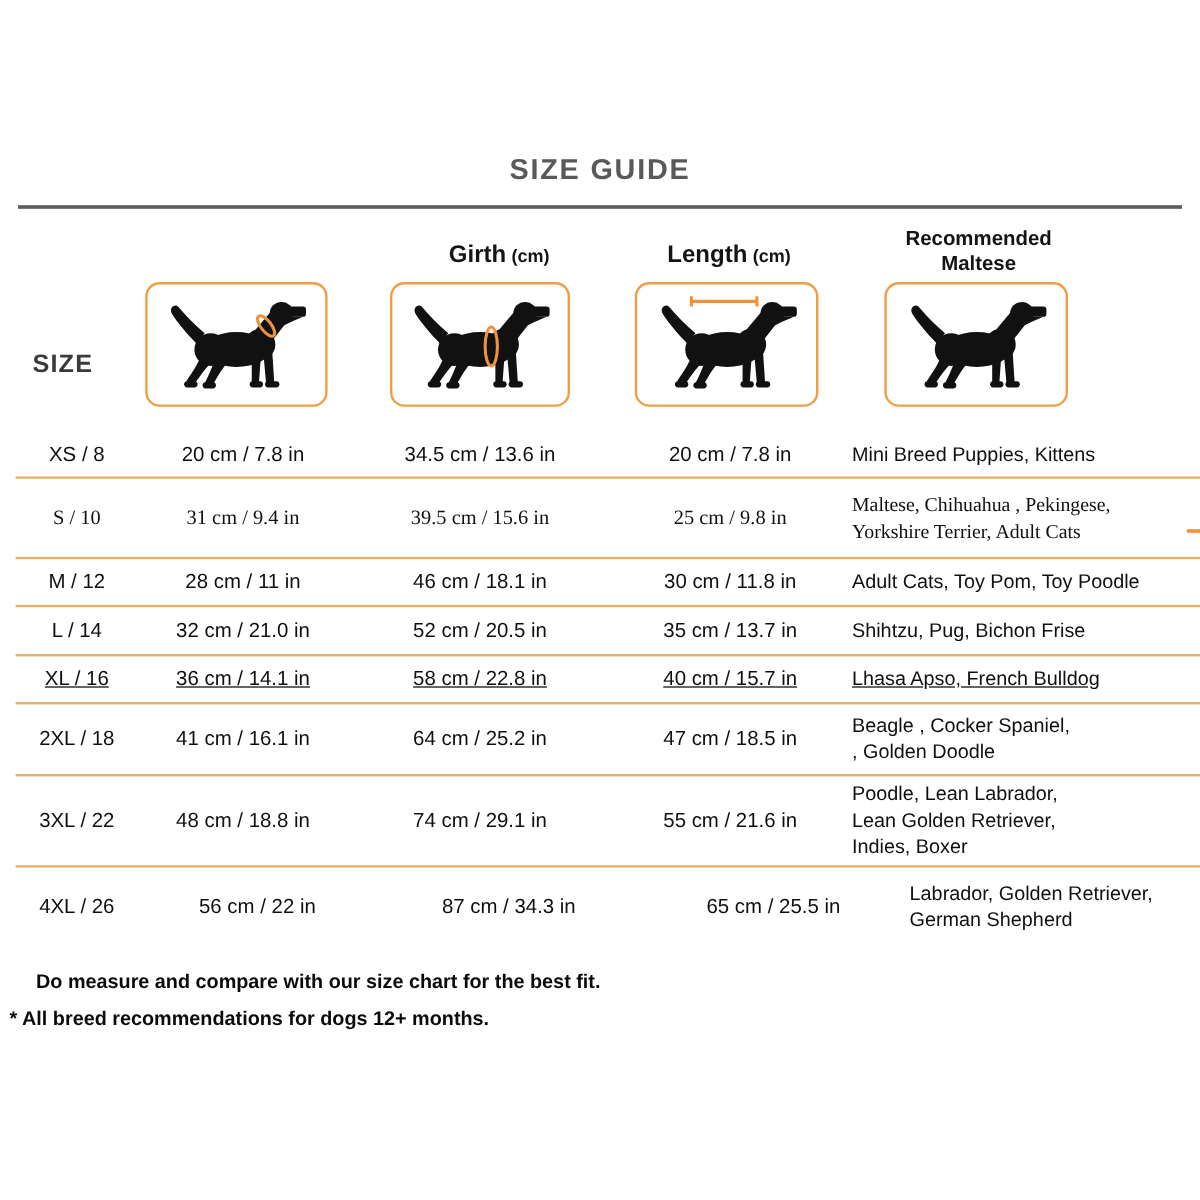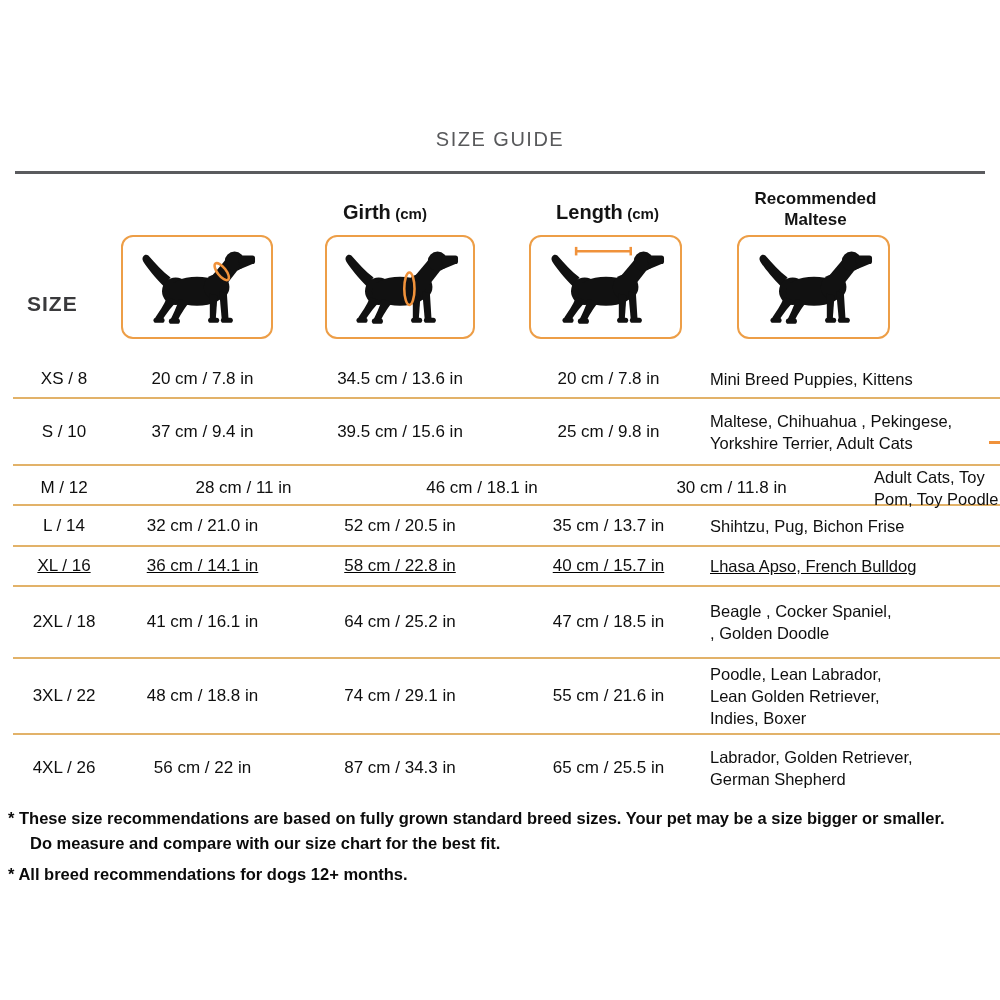--- a/index.html
+++ b/index.html
@@ -1,66 +1,66 @@
 <!DOCTYPE html>
 <html><head>
 <meta charset="utf-8">
 <style>
   * { margin:0; padding:0; box-sizing:border-box; }
   body { background:#ffffff; font-family:"Liberation Sans", sans-serif; }
   .page { position:relative; width:1000px; height:1000px; background:#ffffff; overflow:hidden; }
 
   .title { position:absolute; top:128px; left:0; width:100%; text-align:center;
-           font-size:20px; letter-spacing:1.5px; color:#58595b; font-weight:400; }
+           font-size:24px; letter-spacing:1.5px; color:#58595b; font-weight:700; }
   .title-rule { position:absolute; top:171px; left:15px; right:15px; height:3px; background:#5a5b5e; }
 
   .col-header { position:absolute; top:201px; text-align:center; color:#141414; }
   .col-header .lbl { font-size:20px; font-weight:bold; }
   .col-header .unit { font-size:15px; font-weight:bold; }
   .col-header.breeds { top:188px; font-size:17px; font-weight:bold; line-height:21px; }
 
   .size-label { position:absolute; left:27px; top:292px; font-size:21px; font-weight:600;
                 color:#3a3a3c; letter-spacing:1px; }
 
   .dog-box { position:absolute; top:235px; height:104px; border:2px solid #ed9e47;
              border-radius:12px; background:#ffffff; display:flex; align-items:center; justify-content:center; }
   .dog-box svg { display:block; }
 
   .table { position:absolute; top:361px; left:13px; right:0; display:flex; flex-direction:column; }
   .trow { display:grid; grid-template-columns:102px 175px 220px 197px 1fr;
           align-items:center; border-bottom:2px solid #e2b269; }
   .trow:last-child { border-bottom:none; }
   .trow:nth-child(1){ height:38px; }
-  .trow:nth-child(2){ height:67px; }
-  .trow:nth-child(3){ height:40px;gap:41px; }
+  .trow:nth-child(2){ height:67px;font-family:Liberation Serif, serif; }
+  .trow:nth-child(3){ height:40px; }
   .trow:nth-child(4){ height:41px; }
   .trow:nth-child(5){ height:40px;text-decoration:underline; }
-  .trow:nth-child(6){ height:72px; }
+  .trow:nth-child(6){ height:60px; }
   .trow:nth-child(7){ height:76px; }
-  .trow:nth-child(8){ height:66px; }
+  .trow:nth-child(8){ height:66px;gap:12px; }
   .cell { text-align:center; font-size:17px; color:#0f0f0f; }
   .cell.breeds { text-align:left; padding-left:3px; font-size:16.5px;
                  line-height:22px; white-space:pre-line; }
 
   .footnotes { position:absolute; top:806px; left:8px; right:8px; color:#0b0b0b;
                font-weight:bold; font-size:16.5px; line-height:25px; }
   .fn-line2 { margin-left:22px; }
   .fn-2 { margin-top:6px; }
 
   .edge-mark { position:absolute; right:0; top:441px; width:11px; height:3px; background:#f0923b; }
 </style>
 </head>
 <body>
 
 <div class="page">
 
   <div class="title">SIZE GUIDE</div>
   <div class="title-rule"></div>
 
-  <div class="col-header" style="left:295px; width:180px;">
+  <div class="col-header" style="left:326px; width:180px;">
     <span class="lbl">Girth</span>
     <span class="unit">(cm)</span>
   </div>
   <div class="col-header" style="left:515px; width:185px;">
     <span class="lbl">Length</span>
     <span class="unit">(cm)</span>
   </div>
   <div class="col-header breeds" style="left:733px; width:165px;">Recommended Maltese</div>
 
   <div class="size-label">SIZE</div>
@@ -167,21 +167,21 @@
   <div class="table">
     <div class="trow">
       <div class="cell">XS / 8</div>
       <div class="cell">20 cm / 7.8 in</div>
       <div class="cell">34.5 cm / 13.6 in</div>
       <div class="cell">20 cm / 7.8 in</div>
       <div class="cell breeds">Mini Breed Puppies, Kittens</div>
     </div>
     <div class="trow">
       <div class="cell">S / 10</div>
-      <div class="cell">37 cm / 9.4 in</div>
+      <div class="cell">31 cm / 9.4 in</div>
       <div class="cell">39.5 cm / 15.6 in</div>
       <div class="cell">25 cm / 9.8 in</div>
       <div class="cell breeds">Maltese, Chihuahua , Pekingese,
 Yorkshire Terrier, Adult Cats</div>
     </div>
     <div class="trow">
       <div class="cell">M / 12</div>
       <div class="cell">28 cm / 11 in</div>
       <div class="cell">46 cm / 18.1 in</div>
       <div class="cell">30 cm / 11.8 in</div>
@@ -222,20 +222,19 @@
       <div class="cell">4XL / 26</div>
       <div class="cell">56 cm / 22 in</div>
       <div class="cell">87 cm / 34.3 in</div>
       <div class="cell">65 cm / 25.5 in</div>
       <div class="cell breeds">Labrador, Golden Retriever,
 German Shepherd</div>
     </div>
   </div>
 
   <div class="footnotes">
-    <div>* These size recommendations are based on fully grown standard breed sizes. Your pet may be a size bigger or smaller.</div>
     <div class="fn-line2">Do measure and compare with our size chart for the best fit.</div>
     <div class="fn-2">* All breed recommendations for dogs 12+ months.</div>
   </div>
 
   <div class="edge-mark"></div>
 
 </div>
 
 </body></html>

